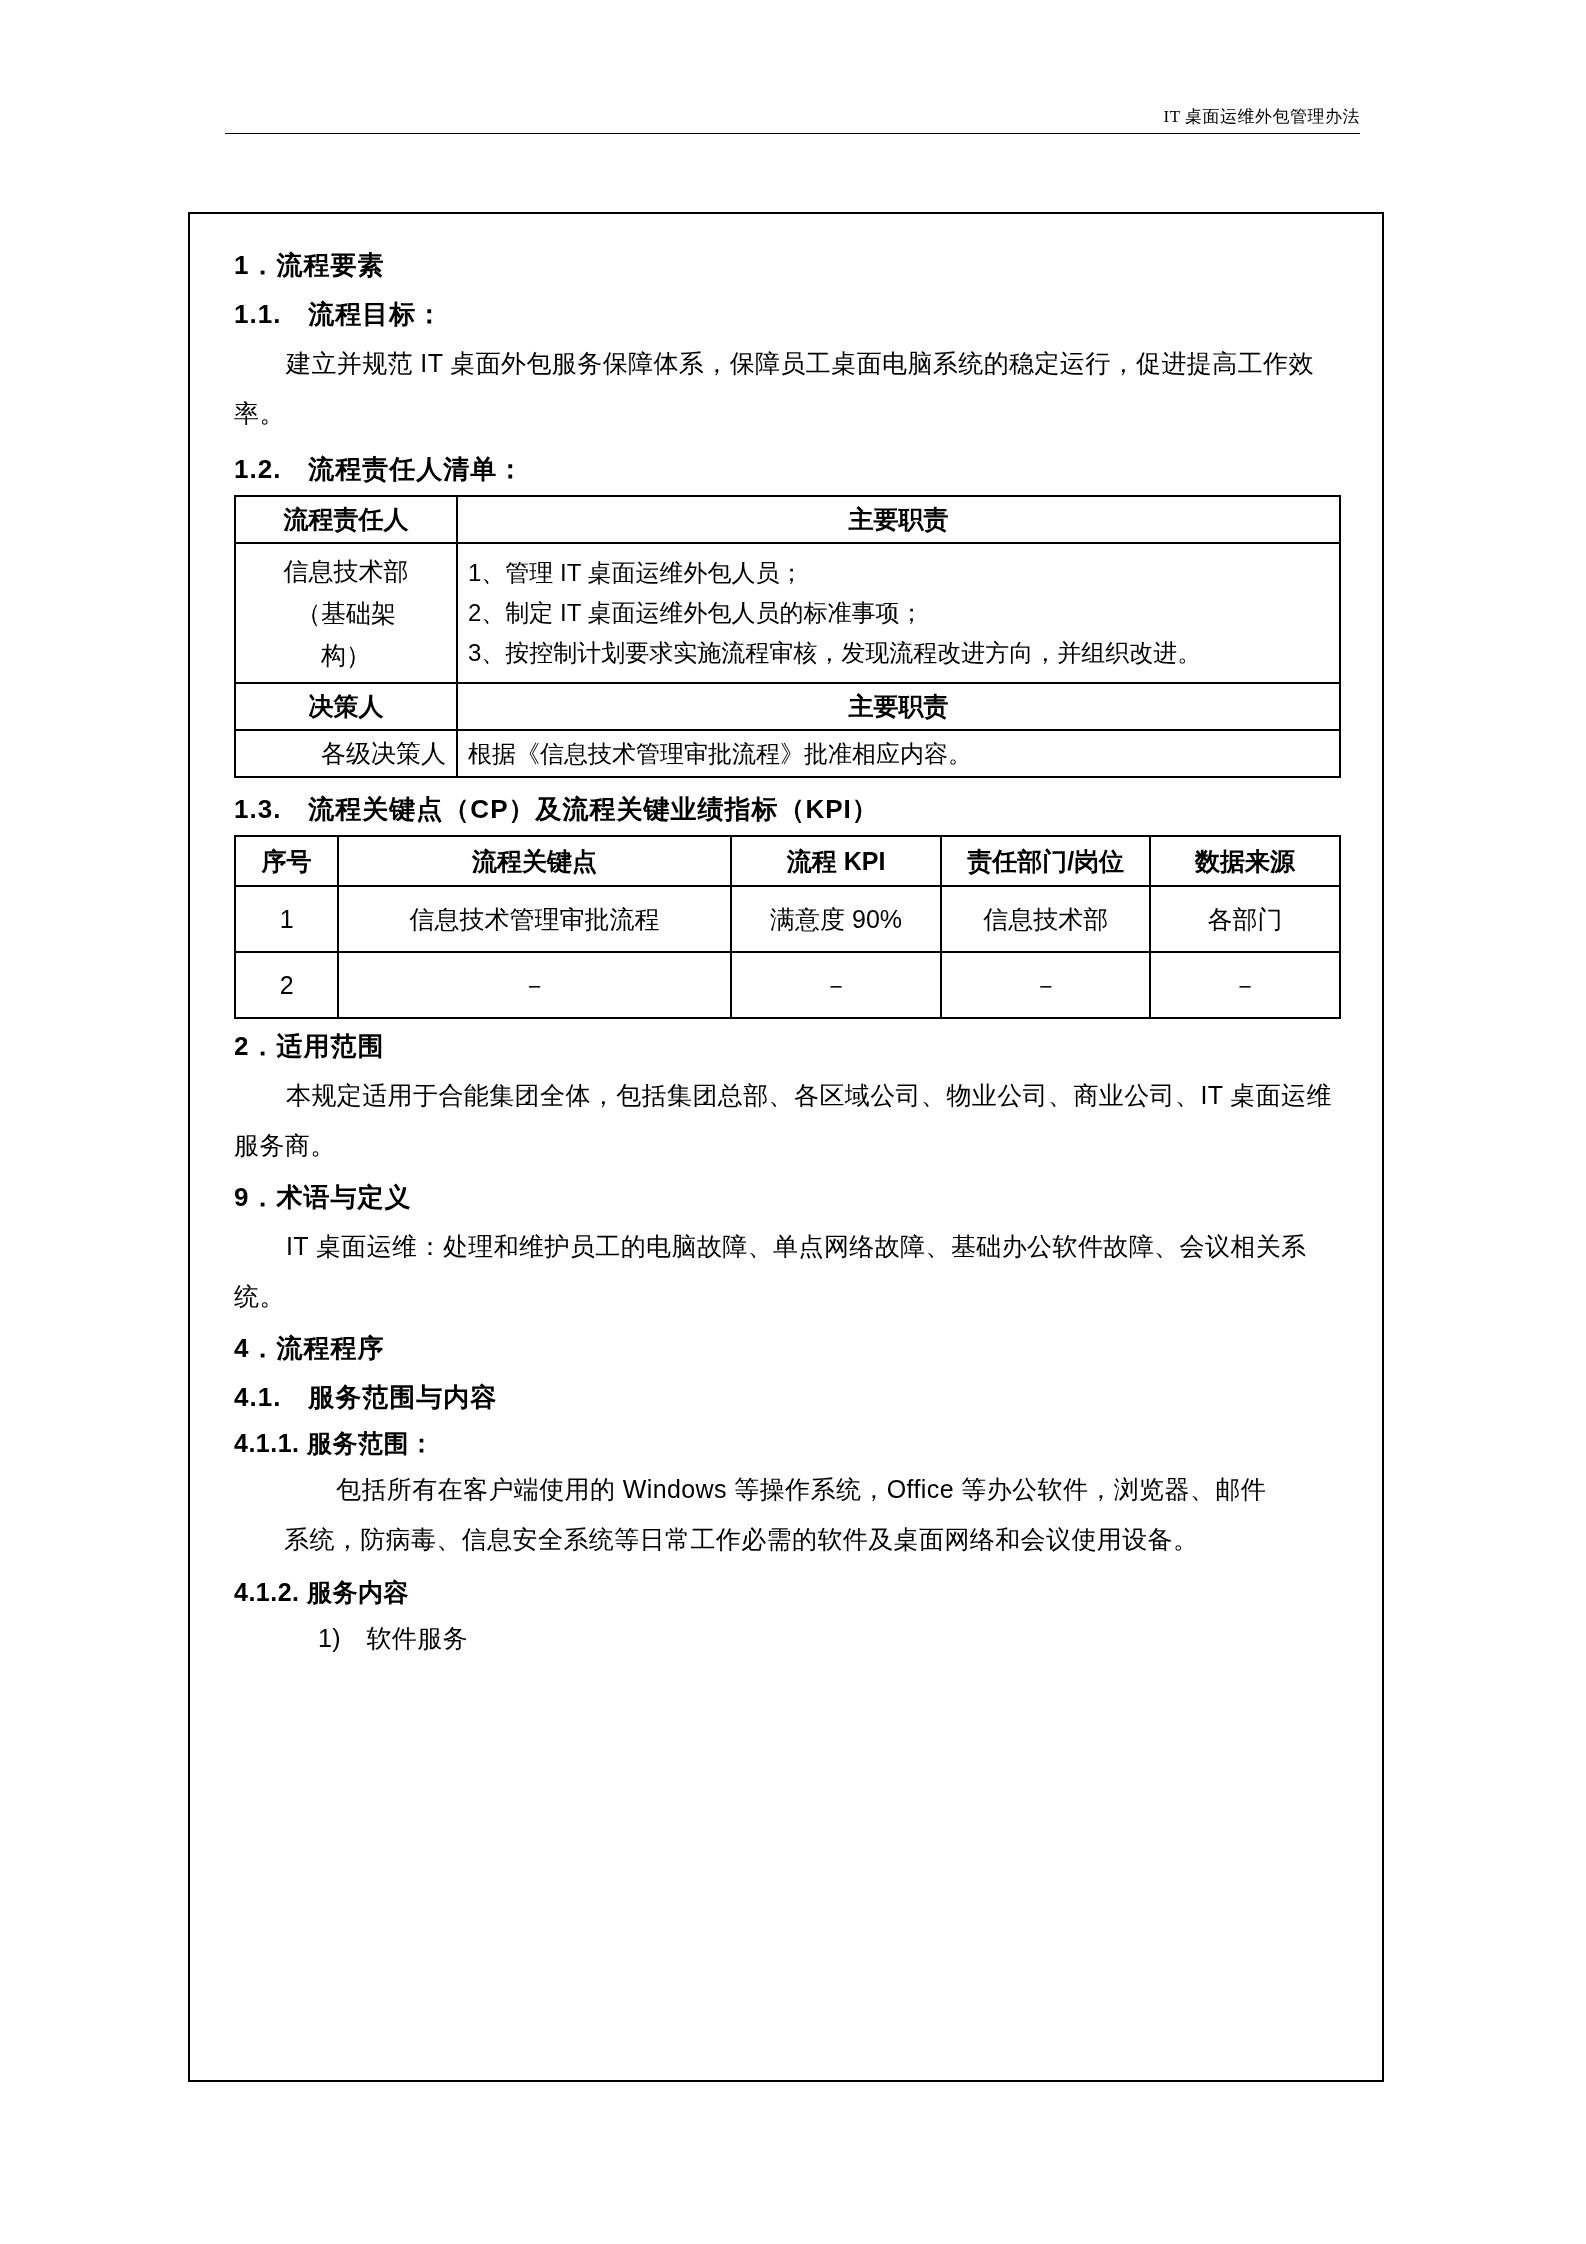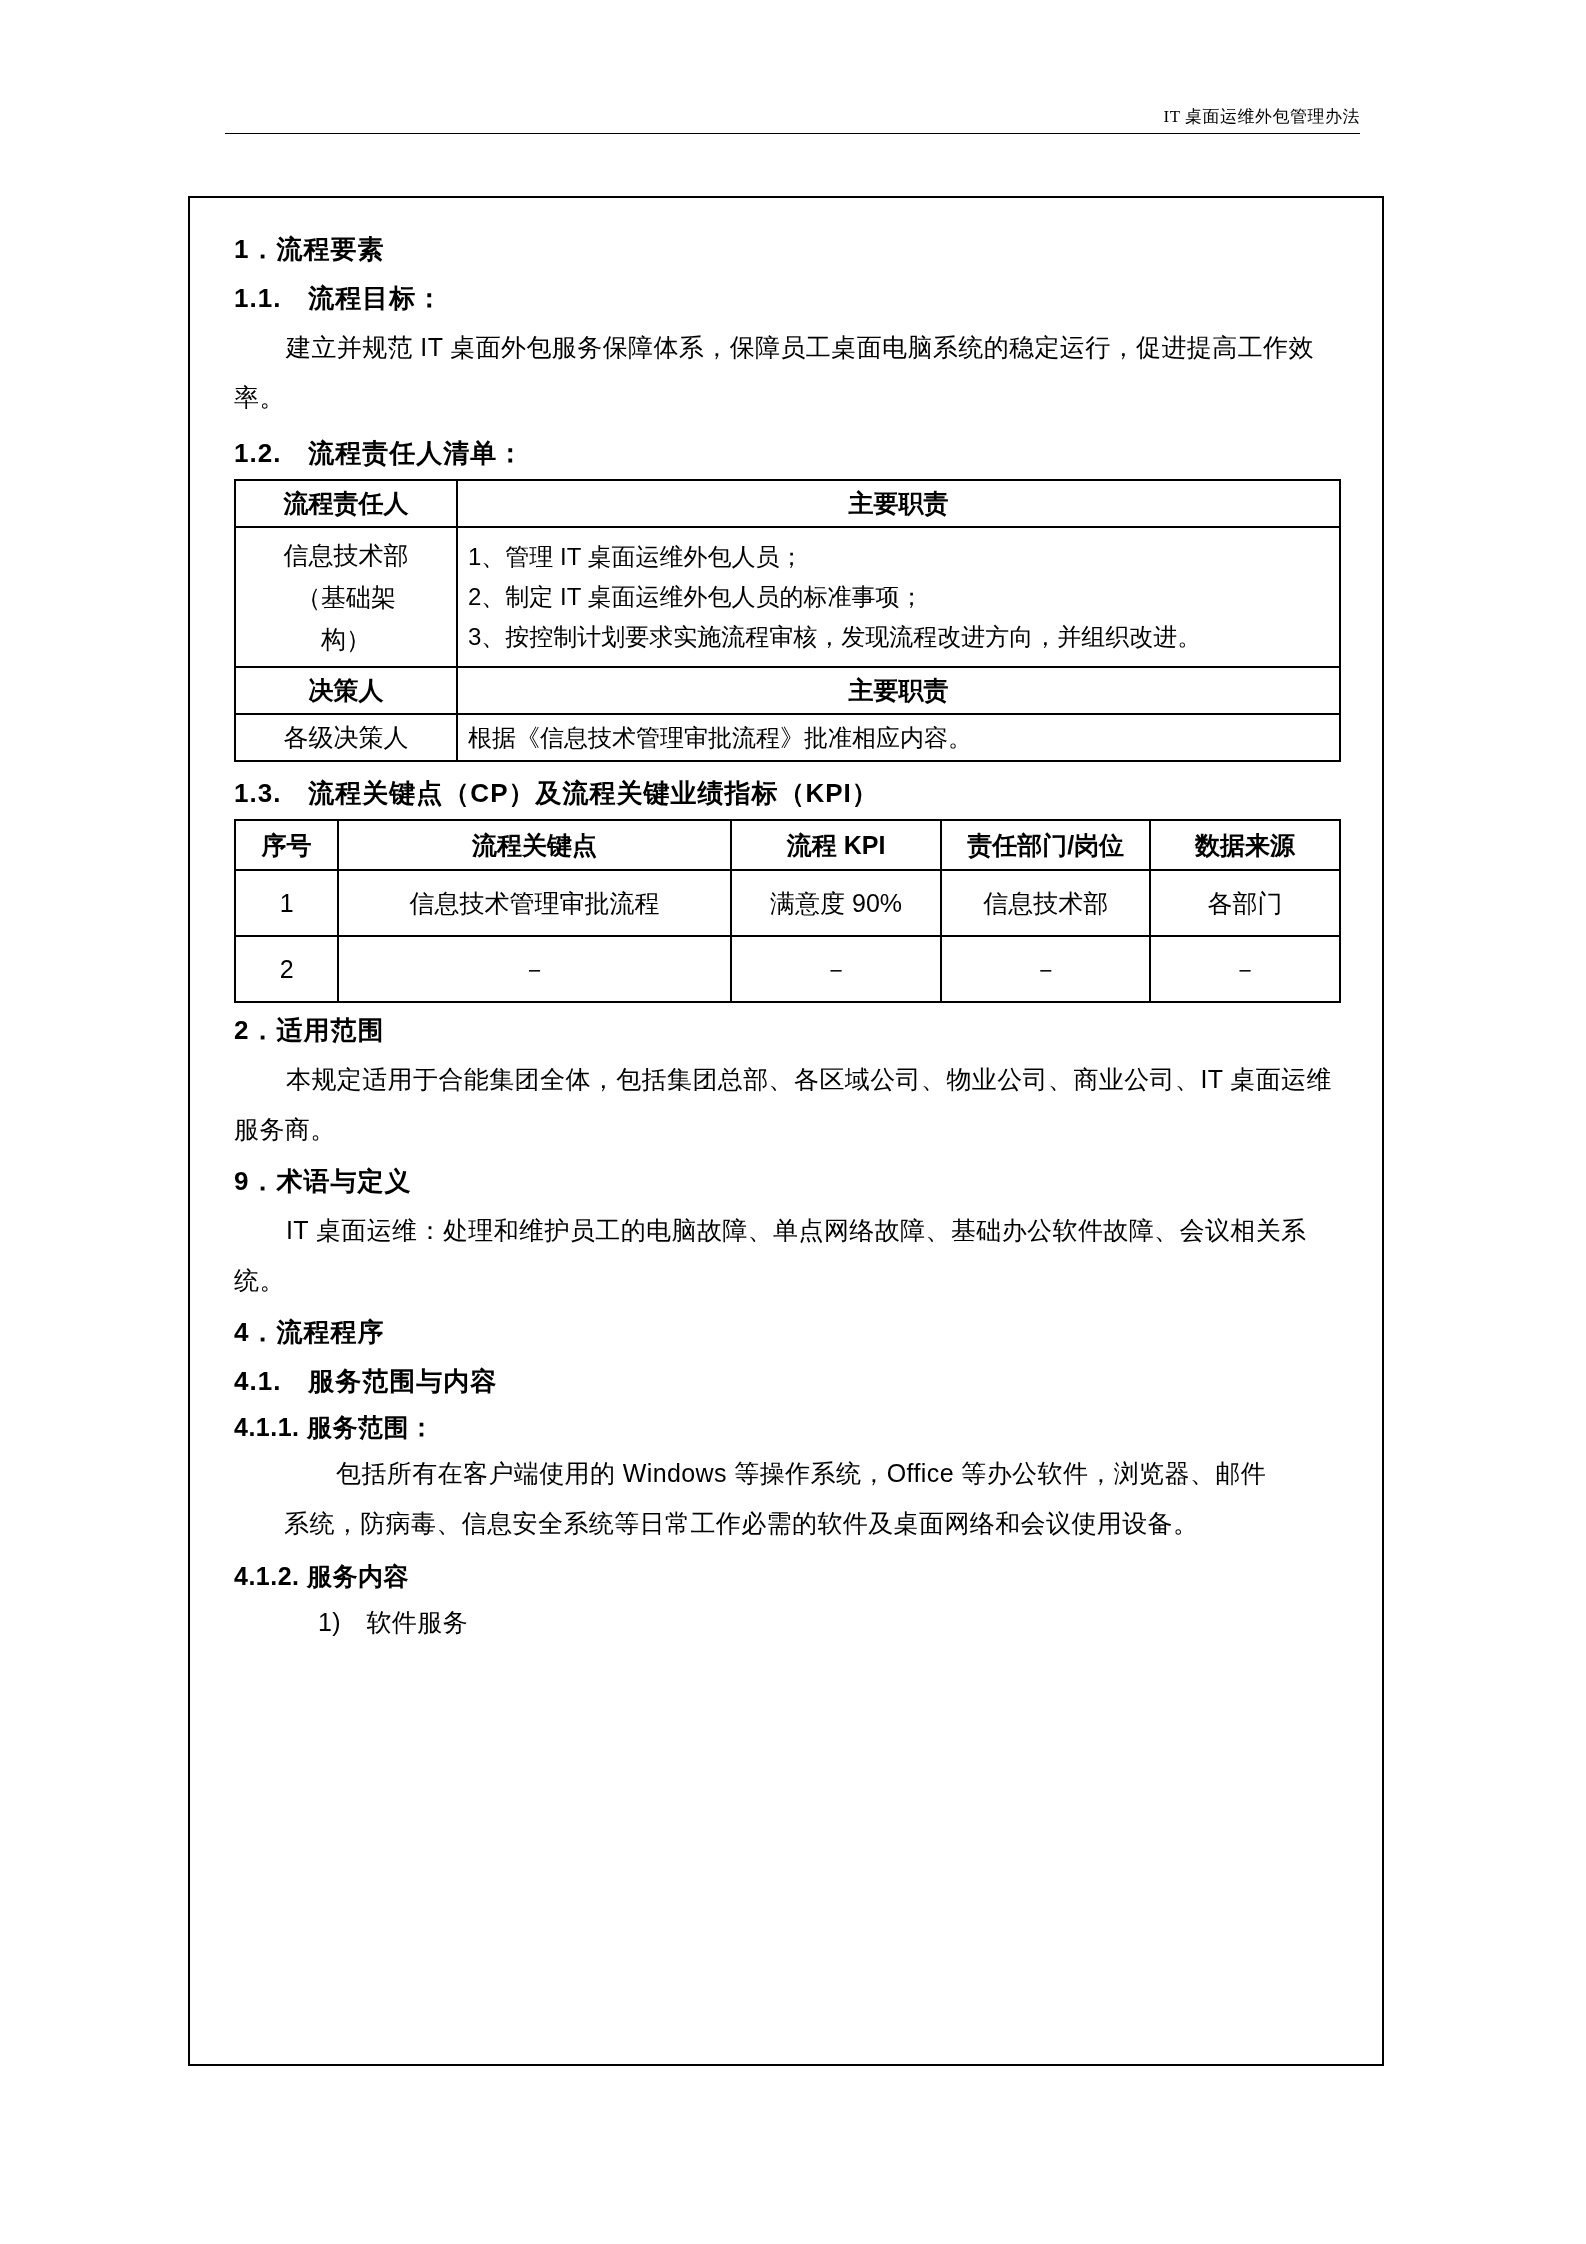--- a/index.html
+++ b/index.html
@@ -39,21 +39,21 @@
     top: 133px;
     width: 1135px;
     height: 1px;
     background: #000;
   }
 
   
   .frame {
     position: absolute;
     left: 188px;
-    top: 196px;
+    top: 212px;
     width: 1196px;
     height: 1870px;
     border: 2px solid #000;
     box-sizing: border-box;
     padding: 20px 28px 0 28px;
   }
 
   
   .h1 {
     font-family: "Liberation Sans", "DejaVu Sans", sans-serif;
@@ -103,21 +103,21 @@
     font-size: 24px;
   }
   table td, table th {
     border: 2px solid #000;
     padding: 6px 10px;
     vertical-align: middle;
   }
 
   
   .tbl-resp { width: 1107px; }
-  .tbl-resp .c1 { width: 200px; text-align: center; font-size: 25px; }
+  .tbl-resp .c1 { width: 200px; text-align: right; font-size: 25px; }
   .tbl-resp .c2 { text-align: left; }
   .tbl-resp .hdr { text-align: center; font-weight: bold; font-size: 25px; }
   .tbl-resp .duty-line { line-height: 40px; white-space: nowrap; }
   .tbl-resp .duty-line.wrap { white-space: normal; }
   .tbl-resp .multi { line-height: 42px; text-align: center; font-size: 25px; }
 
   
   .tbl-kpi { width: 1107px; }
   .tbl-kpi th {
     text-align: center;

